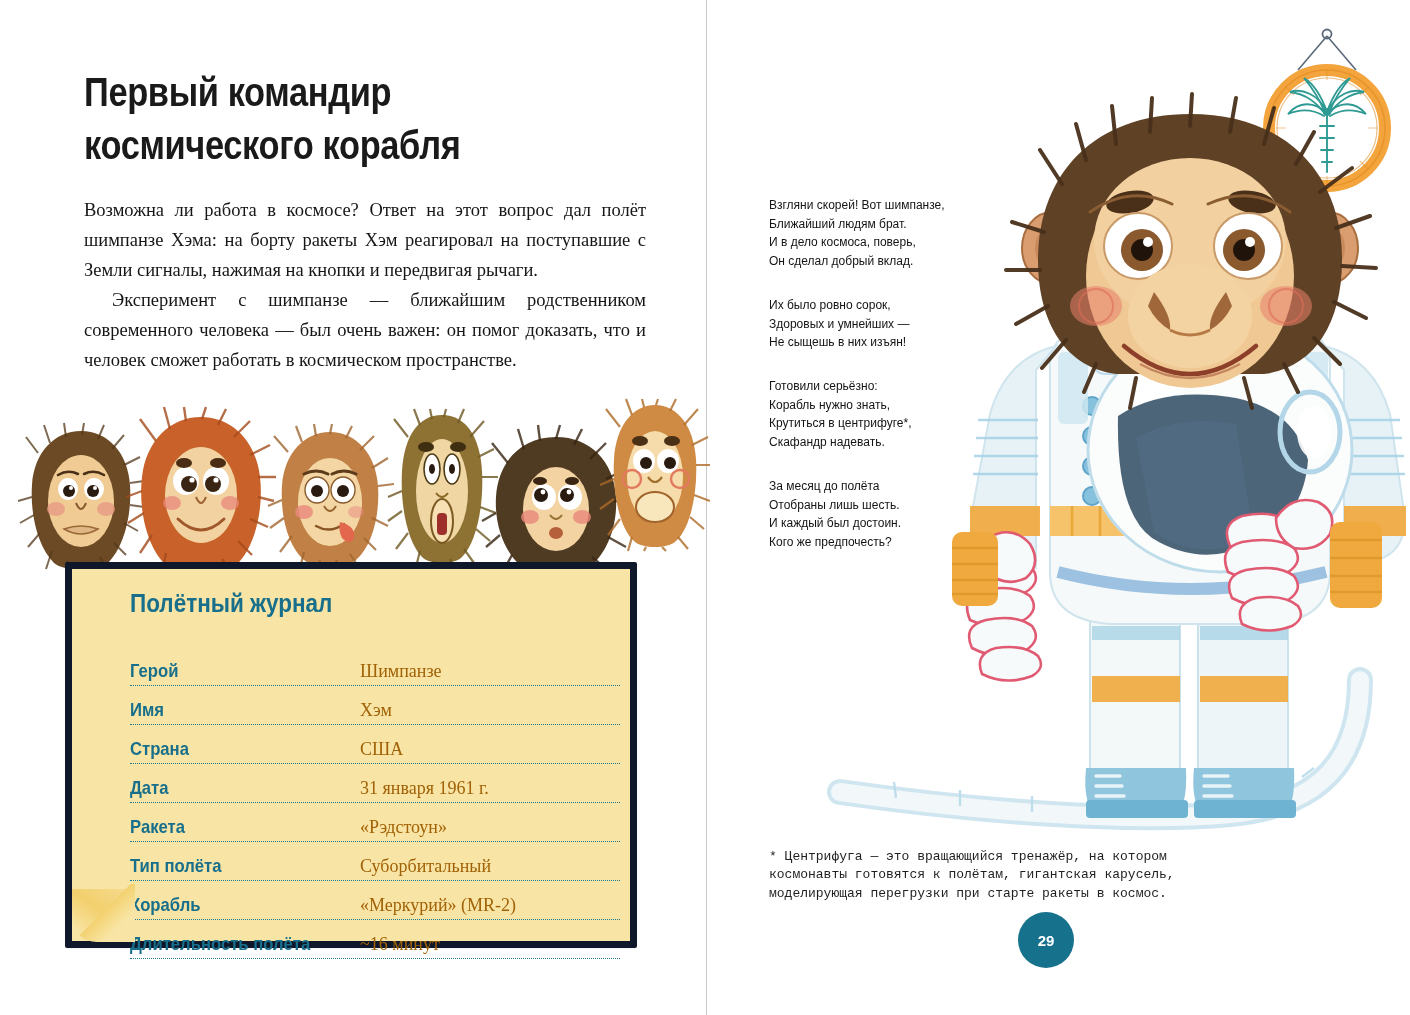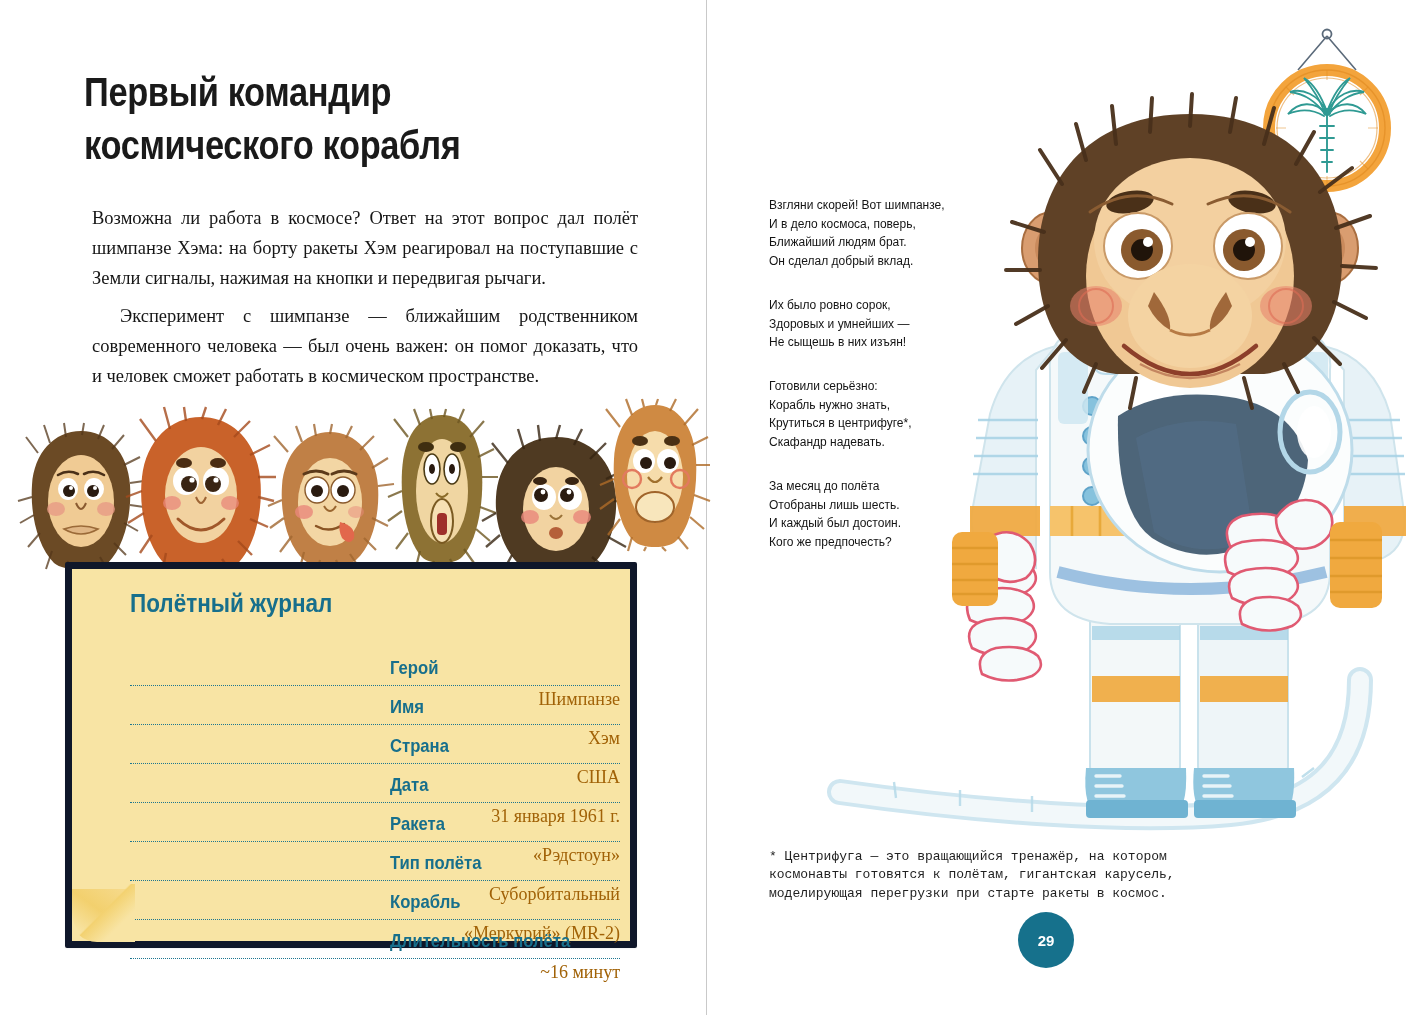--- a/index.html
+++ b/index.html
@@ -36,21 +36,21 @@
 
   .body-text {
     position: absolute; left: 84px; top: 196px; width: 562px;
     font-family: "Liberation Serif", serif;
     font-size: 18.5px;
     line-height: 1.62;
     color: #161616;
     text-align: justify;
     text-justify: inter-word;
   }
-  .body-text p { margin: 8px; }
+  .body-text p { margin: 0; }
   .body-text p + p { text-indent: 28px; }
 
   
   .monkeys {
     position: absolute; left: 8px; top: 388px; width: 700px; height: 185px;
   }
   .mk { position: absolute; bottom: 0; }
   .mk svg { display: block; overflow: visible; }
 
   
@@ -85,24 +85,23 @@
     letter-spacing: 0px;
     transform: scaleX(0.9);
     transform-origin: left top;
   }
   .log-table {
     position: absolute; left: 58px; top: 78px; width: 490px;
   }
   .log-row {
     position: relative;
     display: flex;
-    align-items: flex-end;
+    align-items: center;
     height: 39px;
     border-bottom: 1px dotted #1d7690;
-    flex-direction: column;
   }
   .log-row .k {
     width: 230px;
     font-family: "Liberation Sans", sans-serif;
     font-weight: 700;
     font-size: 18.5px;
     color: #176f8c;
     transform: scaleX(0.9);
     transform-origin: left center;
     padding-top: 10px;
@@ -358,22 +357,22 @@
 
       </div>
     </div>
   </div>
 
   <div class="page-right">
 
     <div class="poem">
       <div class="stanza">
         <span class="ln">Взгляни скорей! Вот шимпанзе,</span>
+        <span class="ln">Ближайший людям брат.</span>
         <span class="ln">И в дело космоса, поверь,</span>
-        <span class="ln">Ближайший людям брат.</span>
         <span class="ln">Он сделал добрый вклад.</span>
       </div>
       <div class="stanza">
         <span class="ln">Их было ровно сорок,</span>
         <span class="ln">Здоровых и умнейших —</span>
         <span class="ln">Не сыщешь в них изъян!</span>
       </div>
       <div class="stanza">
         <span class="ln">Готовили серьёзно:</span>
         <span class="ln">Корабль нужно знать,</span>

